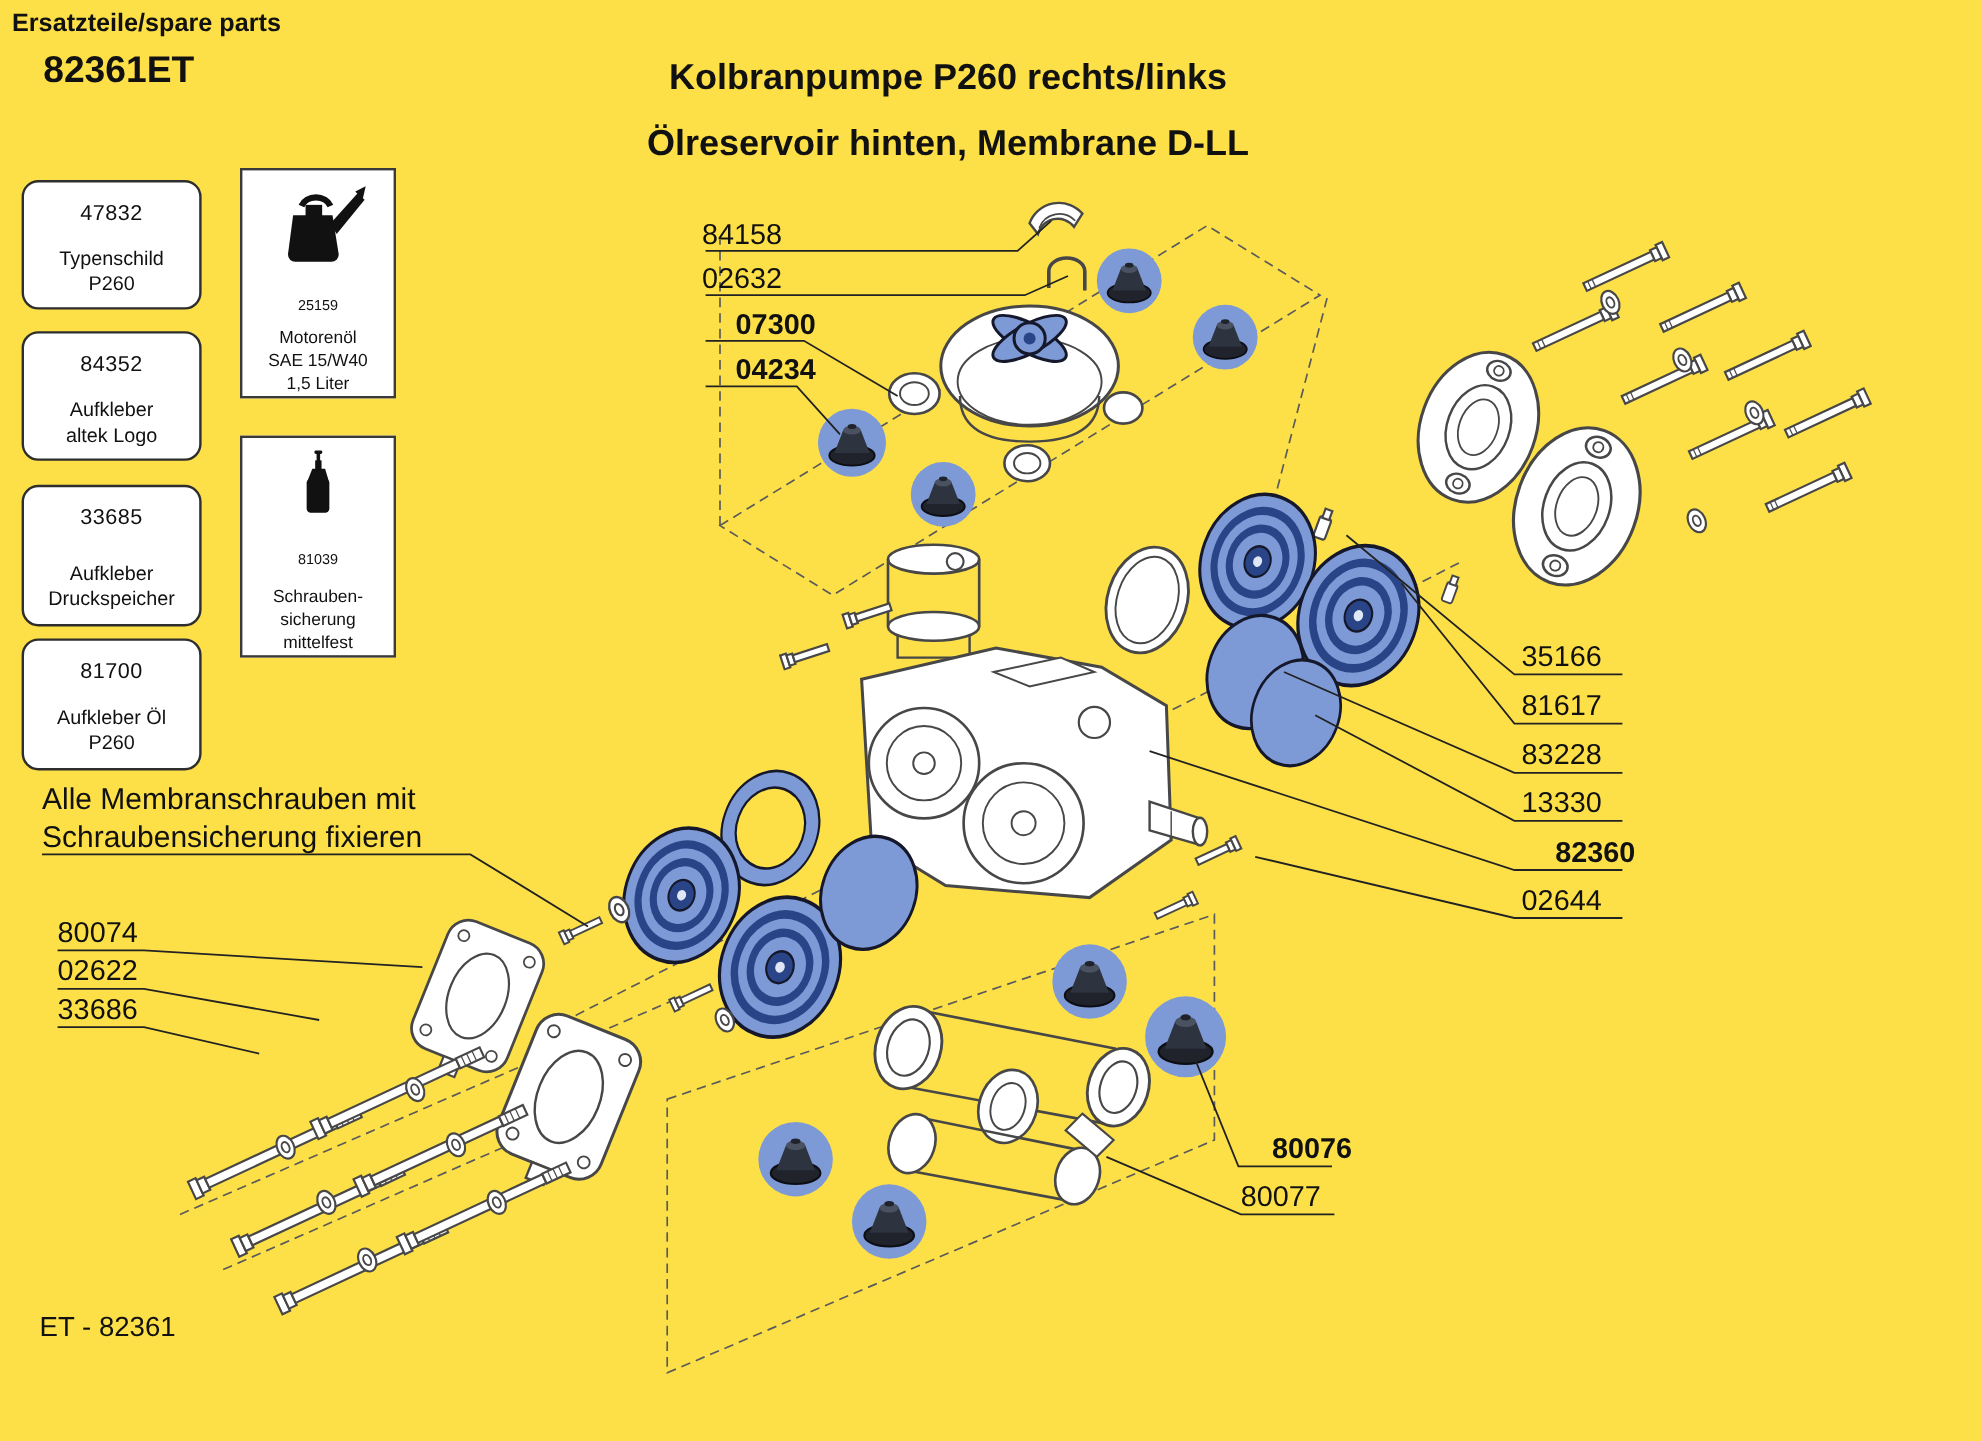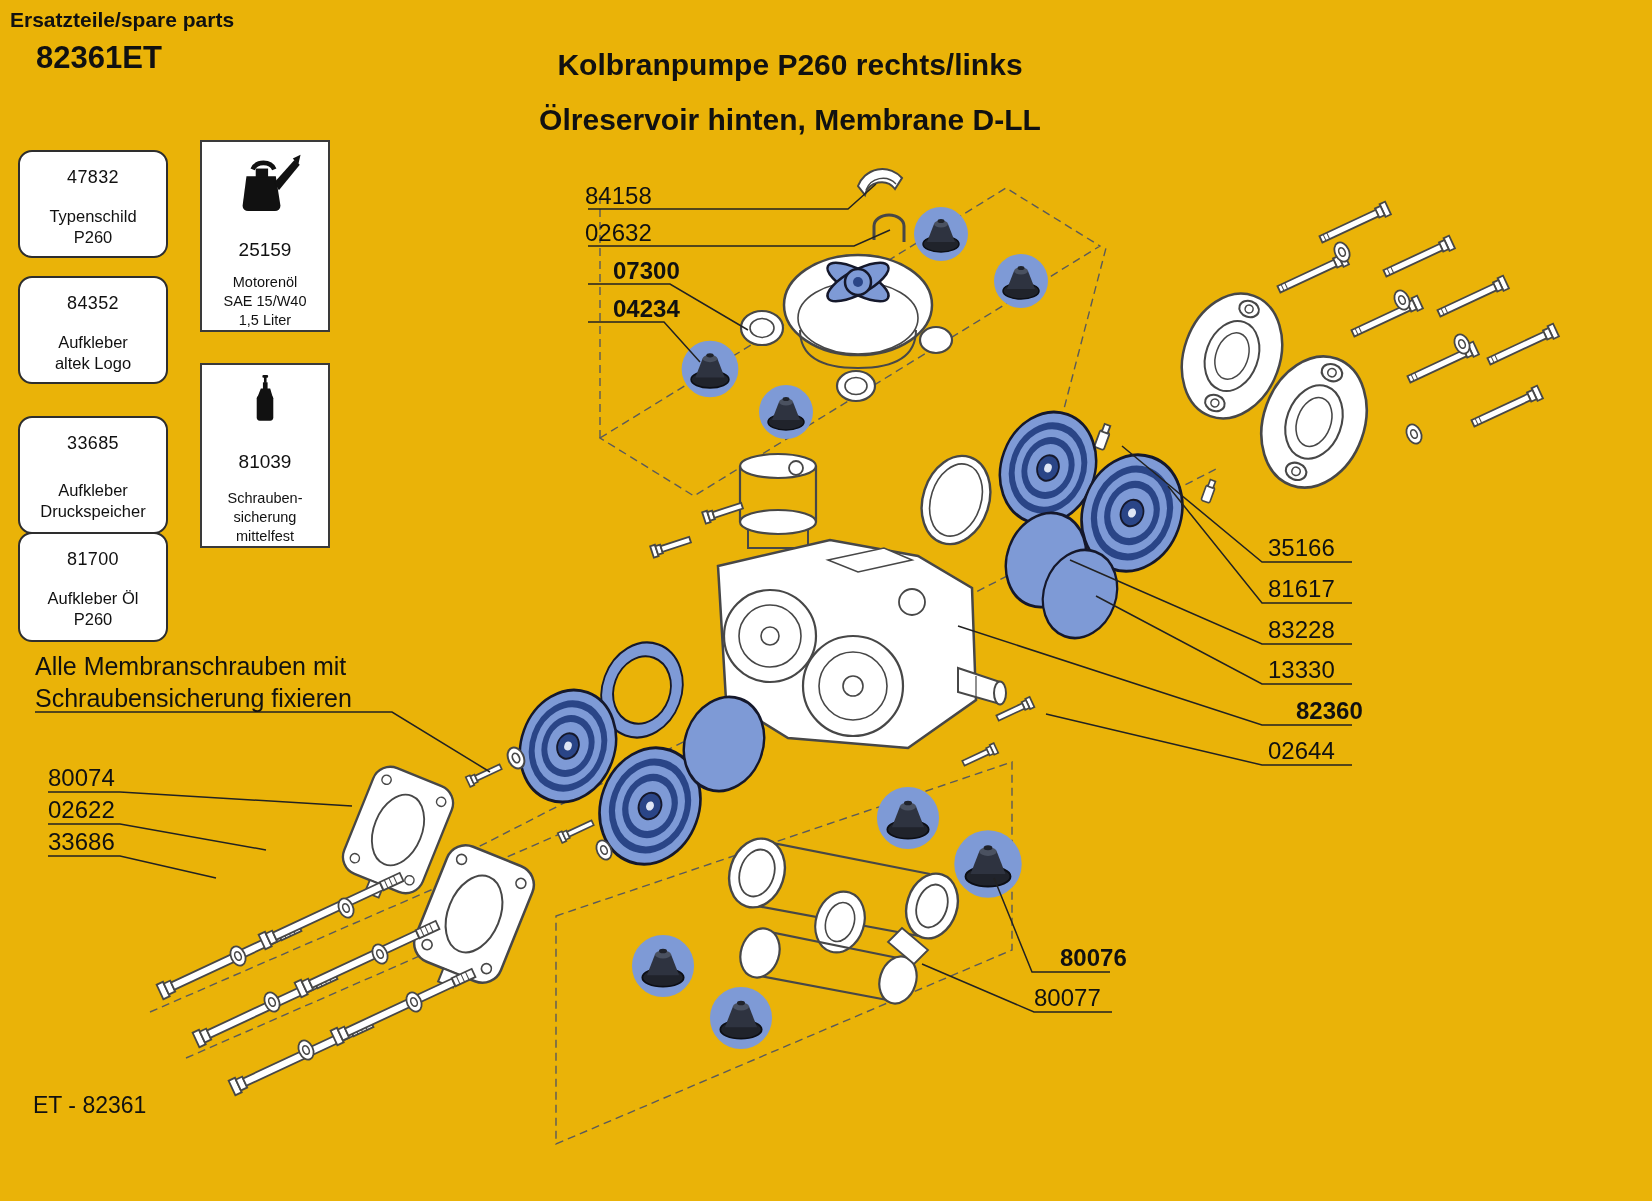--- a/index.html
+++ b/index.html
@@ -1,34 +1,34 @@
 <!DOCTYPE html>
 <html style="--blue: #7E9AD6;"><head>
 <meta charset="utf-8">
 <style>
   * { margin:0; padding:0; box-sizing:border-box; }
   html,body { background:#ffffff; }
   body { font-family:"Liberation Sans", sans-serif; color:#111; }
-  .page { position:relative; width:1652px; height:1201px; background:#eab308; overflow:hidden; }
+  .page { position:relative; width:1652px; height:1201px; background:#fde047; overflow:hidden; }
   .abs { position:absolute; }
 
   .eyebrow { left:10px; top:8px; font-size:21px; font-weight:bold; }
   .docnum  { left:36px; top:40px; font-size:31px; font-weight:bold; }
   .title1  { left:420px; top:48px; width:740px; text-align:center; font-size:30px; font-weight:bold; }
   .title2  { left:420px; top:103px; width:740px; text-align:center; font-size:30px; font-weight:bold; }
 
   .pbox { left:18px; width:150px; border:2.5px solid #2e2e2e; border-radius:14px;
           text-align:center; padding-top:15px; background:#fff;margin-top:12px; }
   .pnum { font-size:18px; letter-spacing:.4px; }
   .plabel { margin-top:18px; font-size:16.5px; line-height:21px; }
 
   .cbox { left:200px; width:130px; border:2px solid #3a3a3a; background:#fff;
           text-align:center; display:flex; flex-direction:column; align-items:center; padding-top:8px; }
   .cicon { display:block; }
-  .cnum { font-size:19px; margin-top:21px; }
+  .cnum { font-size:12px; margin-top:21px; }
   .clabel { font-size:14.5px; line-height:19px; margin-top:12px; }
 
   .co { font-size:24px; white-space:nowrap; }
   .b  { font-weight:bold;margin-left:28px; }
   .note { left:35px; top:650px; font-size:25px; line-height:32px; white-space:nowrap; }
   .footer { left:33px; top:1092px; font-size:23px; }
 
   #diagram { left:0; top:0; color:#474747; }
   .dash path, .dash line { fill:none; stroke:#5a5a5a; stroke-width:1.4; stroke-dasharray:8 5; }
   .lead polyline { fill:none; stroke:#222; stroke-width:1.5; }
@@ -285,21 +285,21 @@
       <span>P260</span>
     </div>
   </div>
   <div class="abs pbox" style="top:264px;height:108px">
     <div class="pnum">84352</div>
     <div class="plabel">
       <span>Aufkleber</span><br>
       <span>altek Logo</span>
     </div>
   </div>
-  <div class="abs pbox" style="top:404px;height:118px">
+  <div class="abs pbox" style="top:392px;height:118px">
     <div class="pnum">33685</div>
     <div class="plabel" style="margin-top:26px">
       <span>Aufkleber</span><br>
       <span>Druckspeicher</span>
     </div>
   </div>
   <div class="abs pbox" style="top:520px;height:110px">
     <div class="pnum">81700</div>
     <div class="plabel">
       <span>Aufkleber Öl</span><br>

